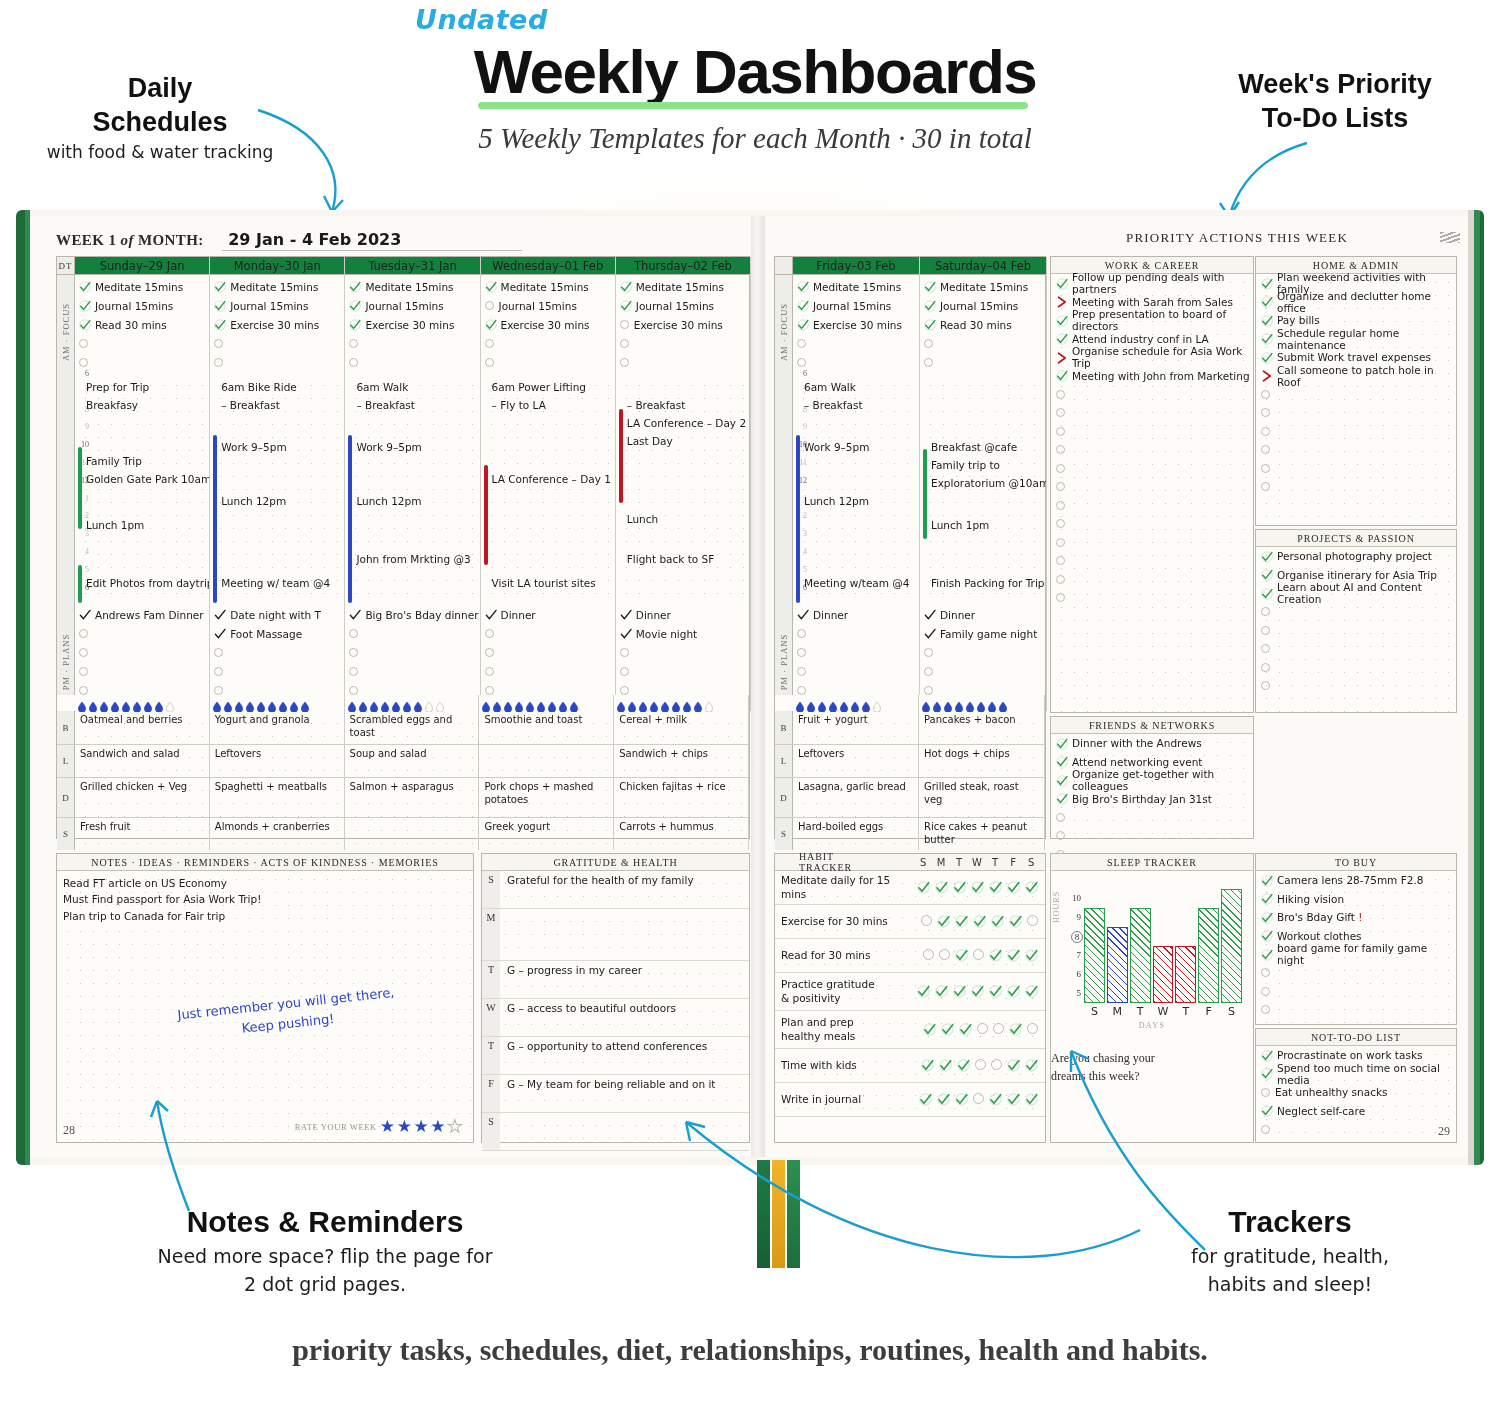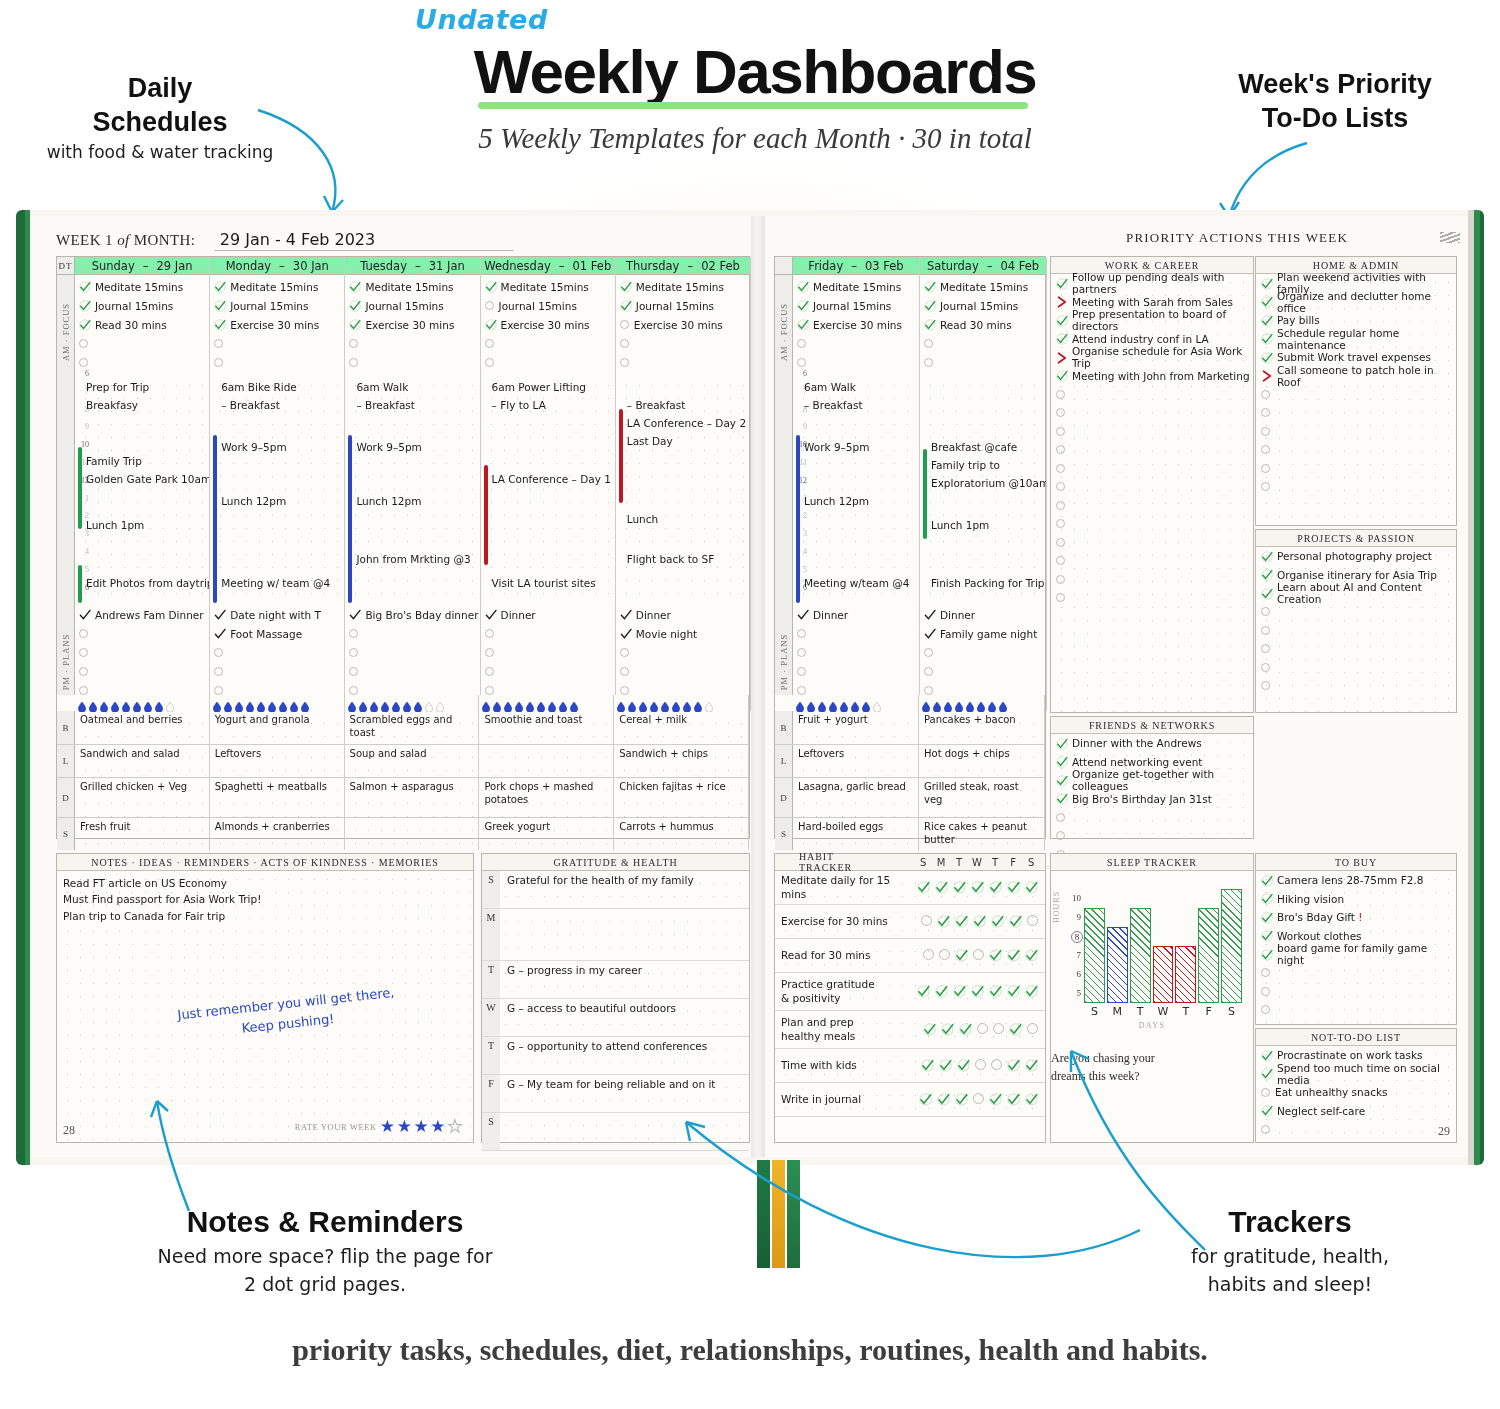--- a/index.html
+++ b/index.html
@@ -91,21 +91,21 @@
   .page.left  { left: 14px;  width: 724px; }
   .page.right { left: 750px; width: 700px; }
 
   
   .ribbon { position: absolute; top: 1160px; width: 13px; height: 108px; }
   .ribbon.g { left: 757px; background: linear-gradient(180deg,#1f7a45,#176034); }
   .ribbon.y { left: 772px; background: linear-gradient(180deg,#f0b429,#d99a16); }
   .ribbon.g2{ left: 787px; background: linear-gradient(180deg,#2c8f52,#1d6e3c); }
 
   
-  .hdr-row { position:absolute; left: 26px; top: 14px; width: 690px; height: 22px; }
+  .hdr-row { position:absolute; left: 26px; top: 14px; width: 690px; height: 22px; font-weight: bold; }
   .hdr-week { font-family: "Liberation Serif", serif; font-size: 15px; color:#2a2a2a; letter-spacing:.4px;}
   .hdr-week i { font-style: italic; }
   .hdr-dates {
     font-family: "DejaVu Sans", sans-serif; font-size: 16px; color:#1a1a1a;
     display:inline-block; margin-left: 14px; padding: 0 6px 1px 6px;
     border-bottom: 1px solid #bbb; min-width: 300px;
   }
   .pri-head {
     position: absolute; right: 14px; top: 14px; width: 430px; text-align:center;
     font-family:"Liberation Serif", serif; font-size: 13px; letter-spacing: 1.2px; color:#2a2a2a;
@@ -114,21 +114,21 @@
      background: repeating-linear-gradient(160deg,#8a8a8a 0 2px, transparent 2px 4px); opacity:.7;}
 
   .grid { position: absolute; border: 1px solid #b8b5ad; background: #fdfcf8; }
   .dotbg {
     background-image: radial-gradient(#c9c6bd 0.8px, transparent 0.9px);
     background-size: 13px 13px; background-position: 4px 6px;
   }
   .daycol-head {
     height: 18px; border-bottom: 1px solid #b8b5ad;
     font-family:"DejaVu Sans",sans-serif; font-size: 11.5px; color:#1f1f1f;
-    display:flex; align-items:center; justify-content:center; gap: 8px; background:#86efac;
+    display:flex; align-items:center; justify-content:center; background:#15803d;
   }
   .rail {
     position:absolute; width: 18px; background:#ededea; border-right:1px solid #b8b5ad;
     font-family:"Liberation Serif",serif; font-size:8.5px; color:#6d6d6d; letter-spacing:1px;
   }
   .rail-v { position:absolute; left:50%; transform: translateX(-50%) rotate(-90deg); transform-origin:center;
     white-space:nowrap; }
   .rail-dt { display:flex;align-items:center;justify-content:center;height:18px;font-size:9px;color:#333;
      border-bottom:1px solid #b8b5ad;}
 

